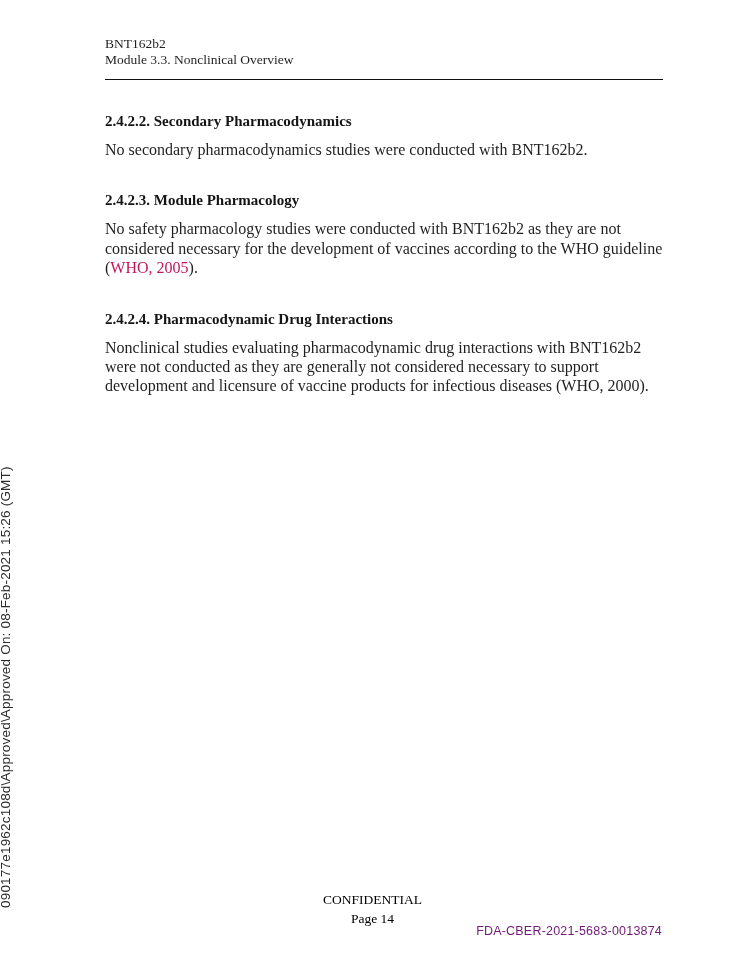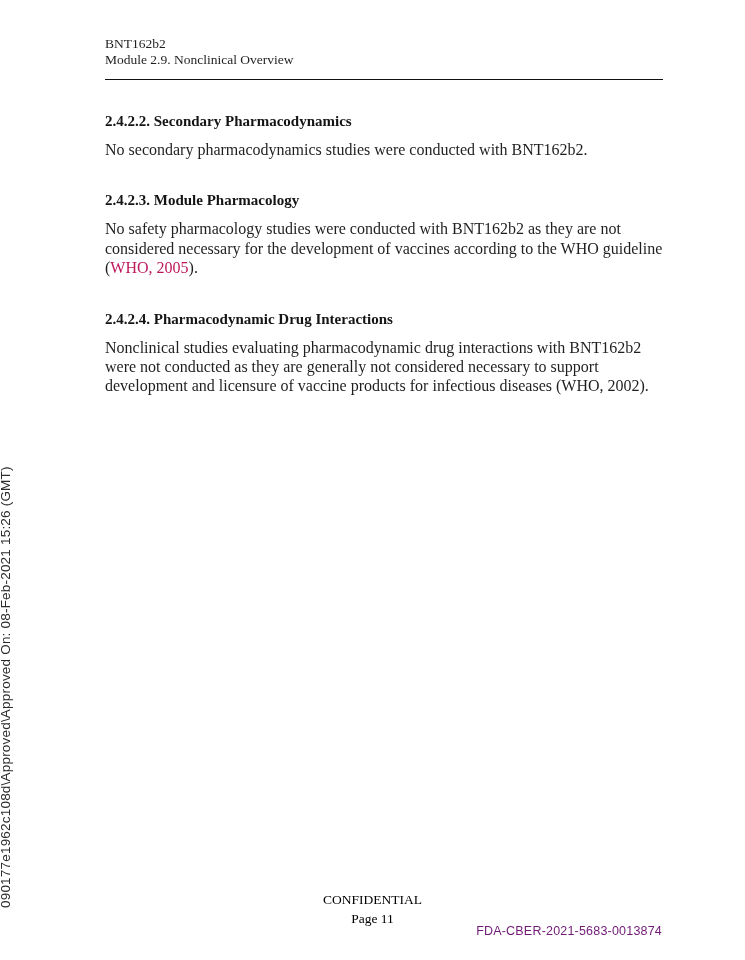--- a/index.html
+++ b/index.html
@@ -93,40 +93,40 @@
 <body>
 
 <div class="page">
 
   <div class="watermark-vertical">090177e1962c108d\Approved\Approved On: 08-Feb-2021 15:26 (GMT)</div>
 
   <div class="content">
 
     <div class="doc-header">
       <span class="hdr-line">BNT162b2</span>
-      <span class="hdr-line">Module 2.9. Nonclinical Overview</span>
+      <span class="hdr-line">Module 3.3. Nonclinical Overview</span>
     </div>
 
     <div class="section">
       <div class="section-heading">2.4.2.2. Secondary Pharmacodynamics</div>
       <div class="section-para">No secondary pharmacodynamics studies were conducted with BNT162b2.</div>
     </div>
 
     <div class="section">
       <div class="section-heading">2.4.2.3. Module Pharmacology</div>
       <div class="section-para"><span>No safety pharmacology studies were conducted with BNT162b2 as they are not considered necessary for the development of vaccines according to the WHO guideline (</span><a class="ref-link">WHO, 2005</a><span>).</span></div>
     </div>
 
     <div class="section">
       <div class="section-heading">2.4.2.4. Pharmacodynamic Drug Interactions</div>
-      <div class="section-para">Nonclinical studies evaluating pharmacodynamic drug interactions with BNT162b2 were not conducted as they are generally not considered necessary to support development and licensure of vaccine products for infectious diseases (WHO, 2002).</div>
+      <div class="section-para">Nonclinical studies evaluating pharmacodynamic drug interactions with BNT162b2 were not conducted as they are generally not considered necessary to support development and licensure of vaccine products for infectious diseases (WHO, 2000).</div>
     </div>
 
   </div>
 
   <div class="footer-center">
     <div>CONFIDENTIAL</div>
-    <div>Page 11</div>
+    <div>Page 14</div>
   </div>
 
   <div class="doc-id">FDA-CBER-2021-5683-0013874</div>
 
 </div>
 
 </body></html>

